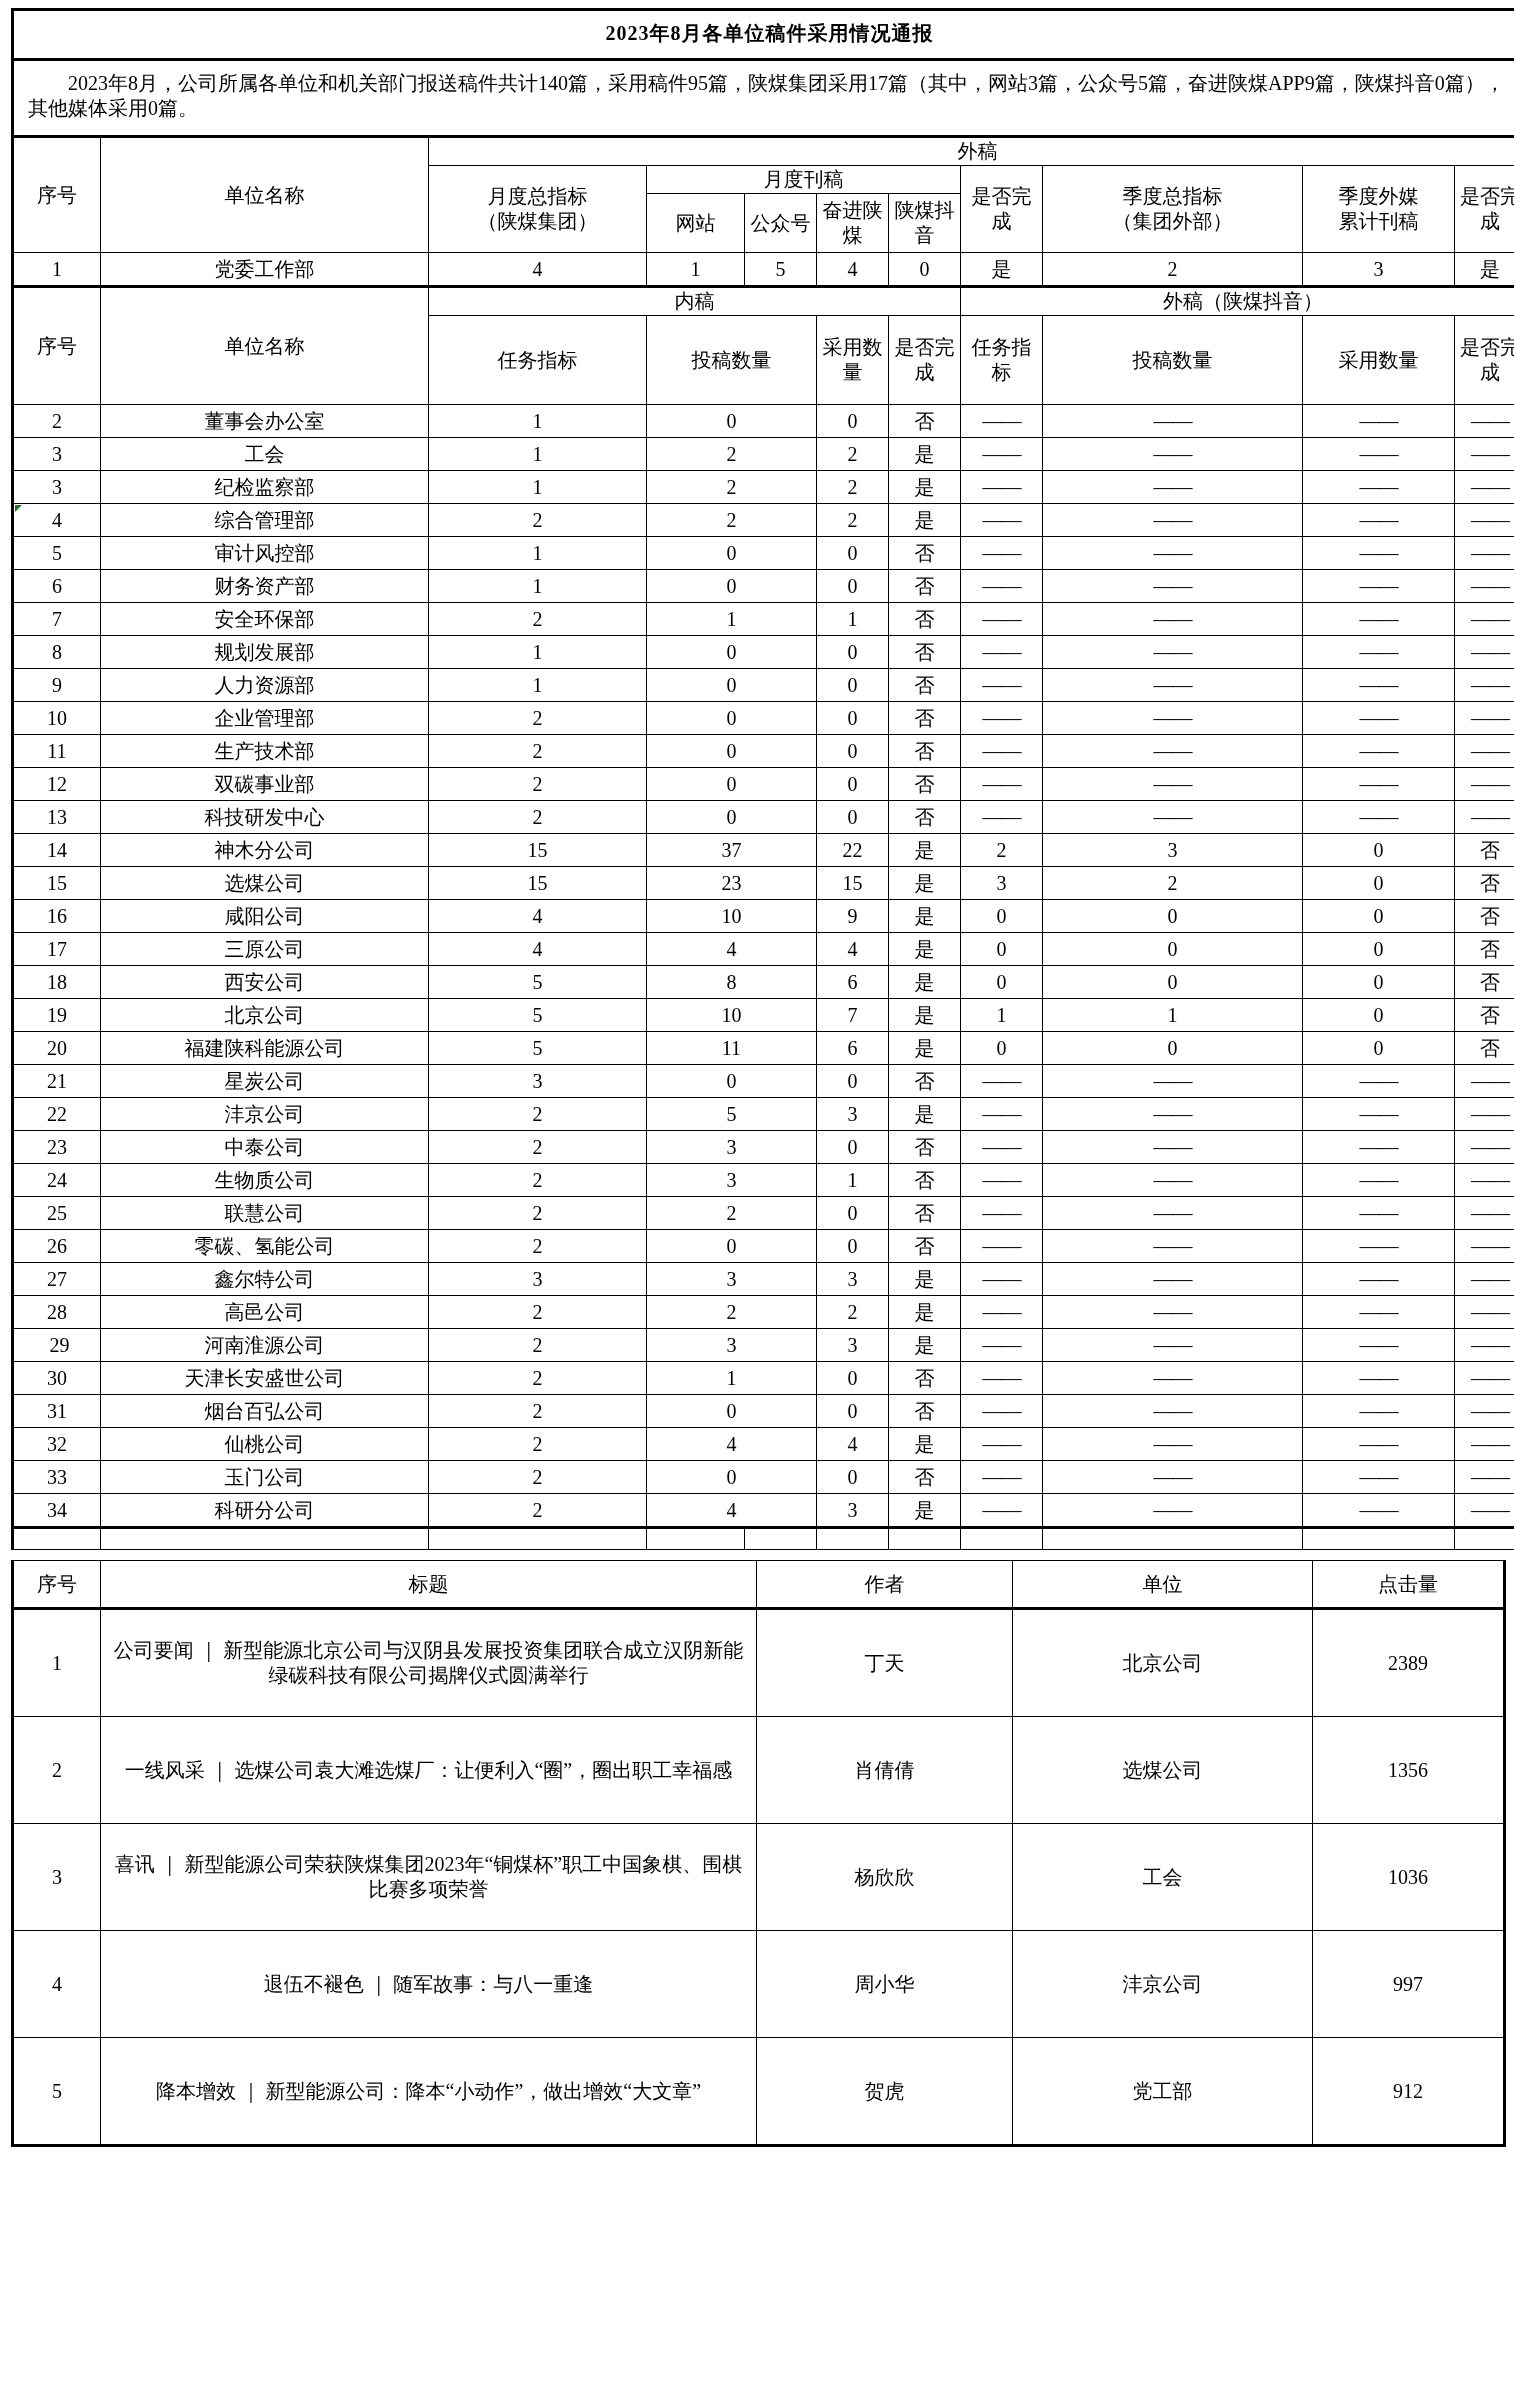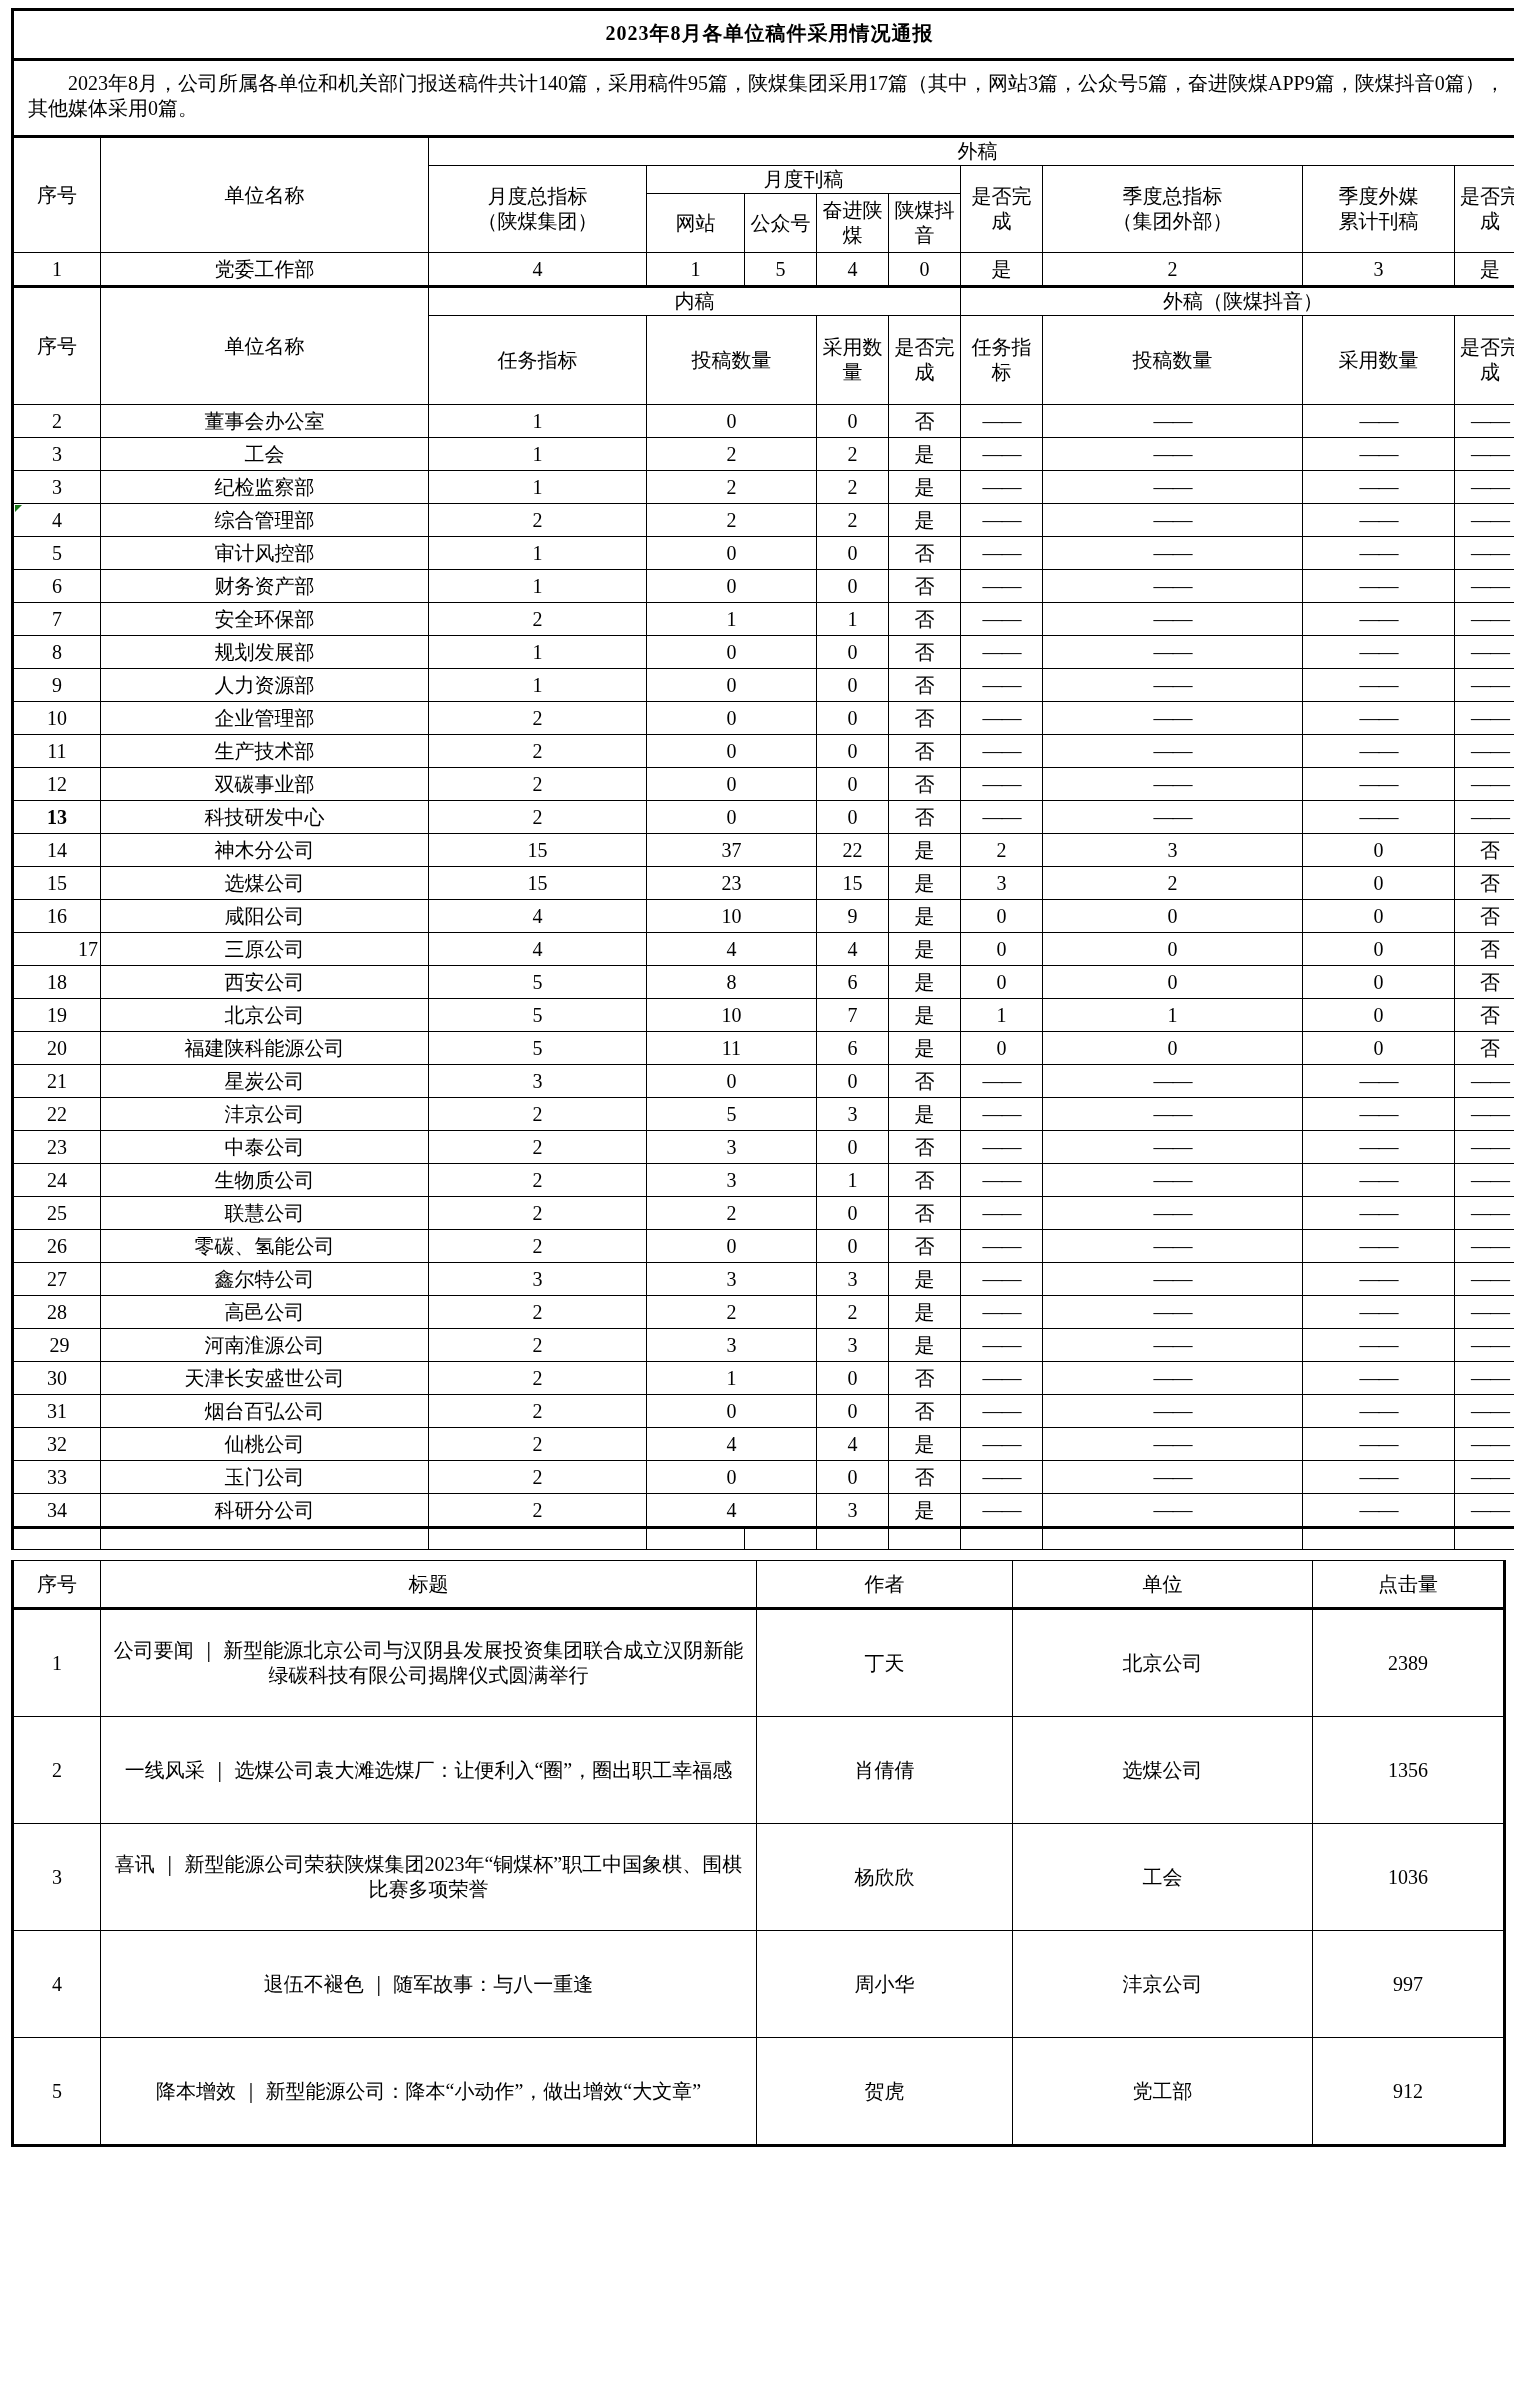--- a/index.html
+++ b/index.html
@@ -340,21 +340,21 @@
           <td class="">2</td>
           <td class="" colspan="2">0</td>
           <td class="">0</td>
           <td class="">否</td>
           <td class="dash">——</td>
           <td class="dash">——</td>
           <td class="dash">——</td>
           <td class="dash tb-r">——</td>
         </tr>
         <tr>
-          <td class="seq tb-l" style="height: 30px; font-weight: bold;">13</td>
+          <td class="seq tb-l" style="height: 30px;">13</td>
           <td class="unit-name">科技研发中心</td>
           <td class="">2</td>
           <td class="" colspan="2">0</td>
           <td class="">0</td>
           <td class="">否</td>
           <td class="dash">——</td>
           <td class="dash">——</td>
           <td class="dash">——</td>
           <td class="dash tb-r">——</td>
         </tr>
@@ -388,21 +388,21 @@
           <td class="">4</td>
           <td class="" colspan="2">10</td>
           <td class="">9</td>
           <td class="">是</td>
           <td class="">0</td>
           <td class="">0</td>
           <td class="">0</td>
           <td class="tb-r">否</td>
         </tr>
         <tr>
-          <td class="seq tb-l" style="height: 30px; text-align: right;">17</td>
+          <td class="seq tb-l" style="height: 30px;">17</td>
           <td class="unit-name">三原公司</td>
           <td class="">4</td>
           <td class="" colspan="2">4</td>
           <td class="">4</td>
           <td class="">是</td>
           <td class="">0</td>
           <td class="">0</td>
           <td class="">0</td>
           <td class="tb-r">否</td>
         </tr>

